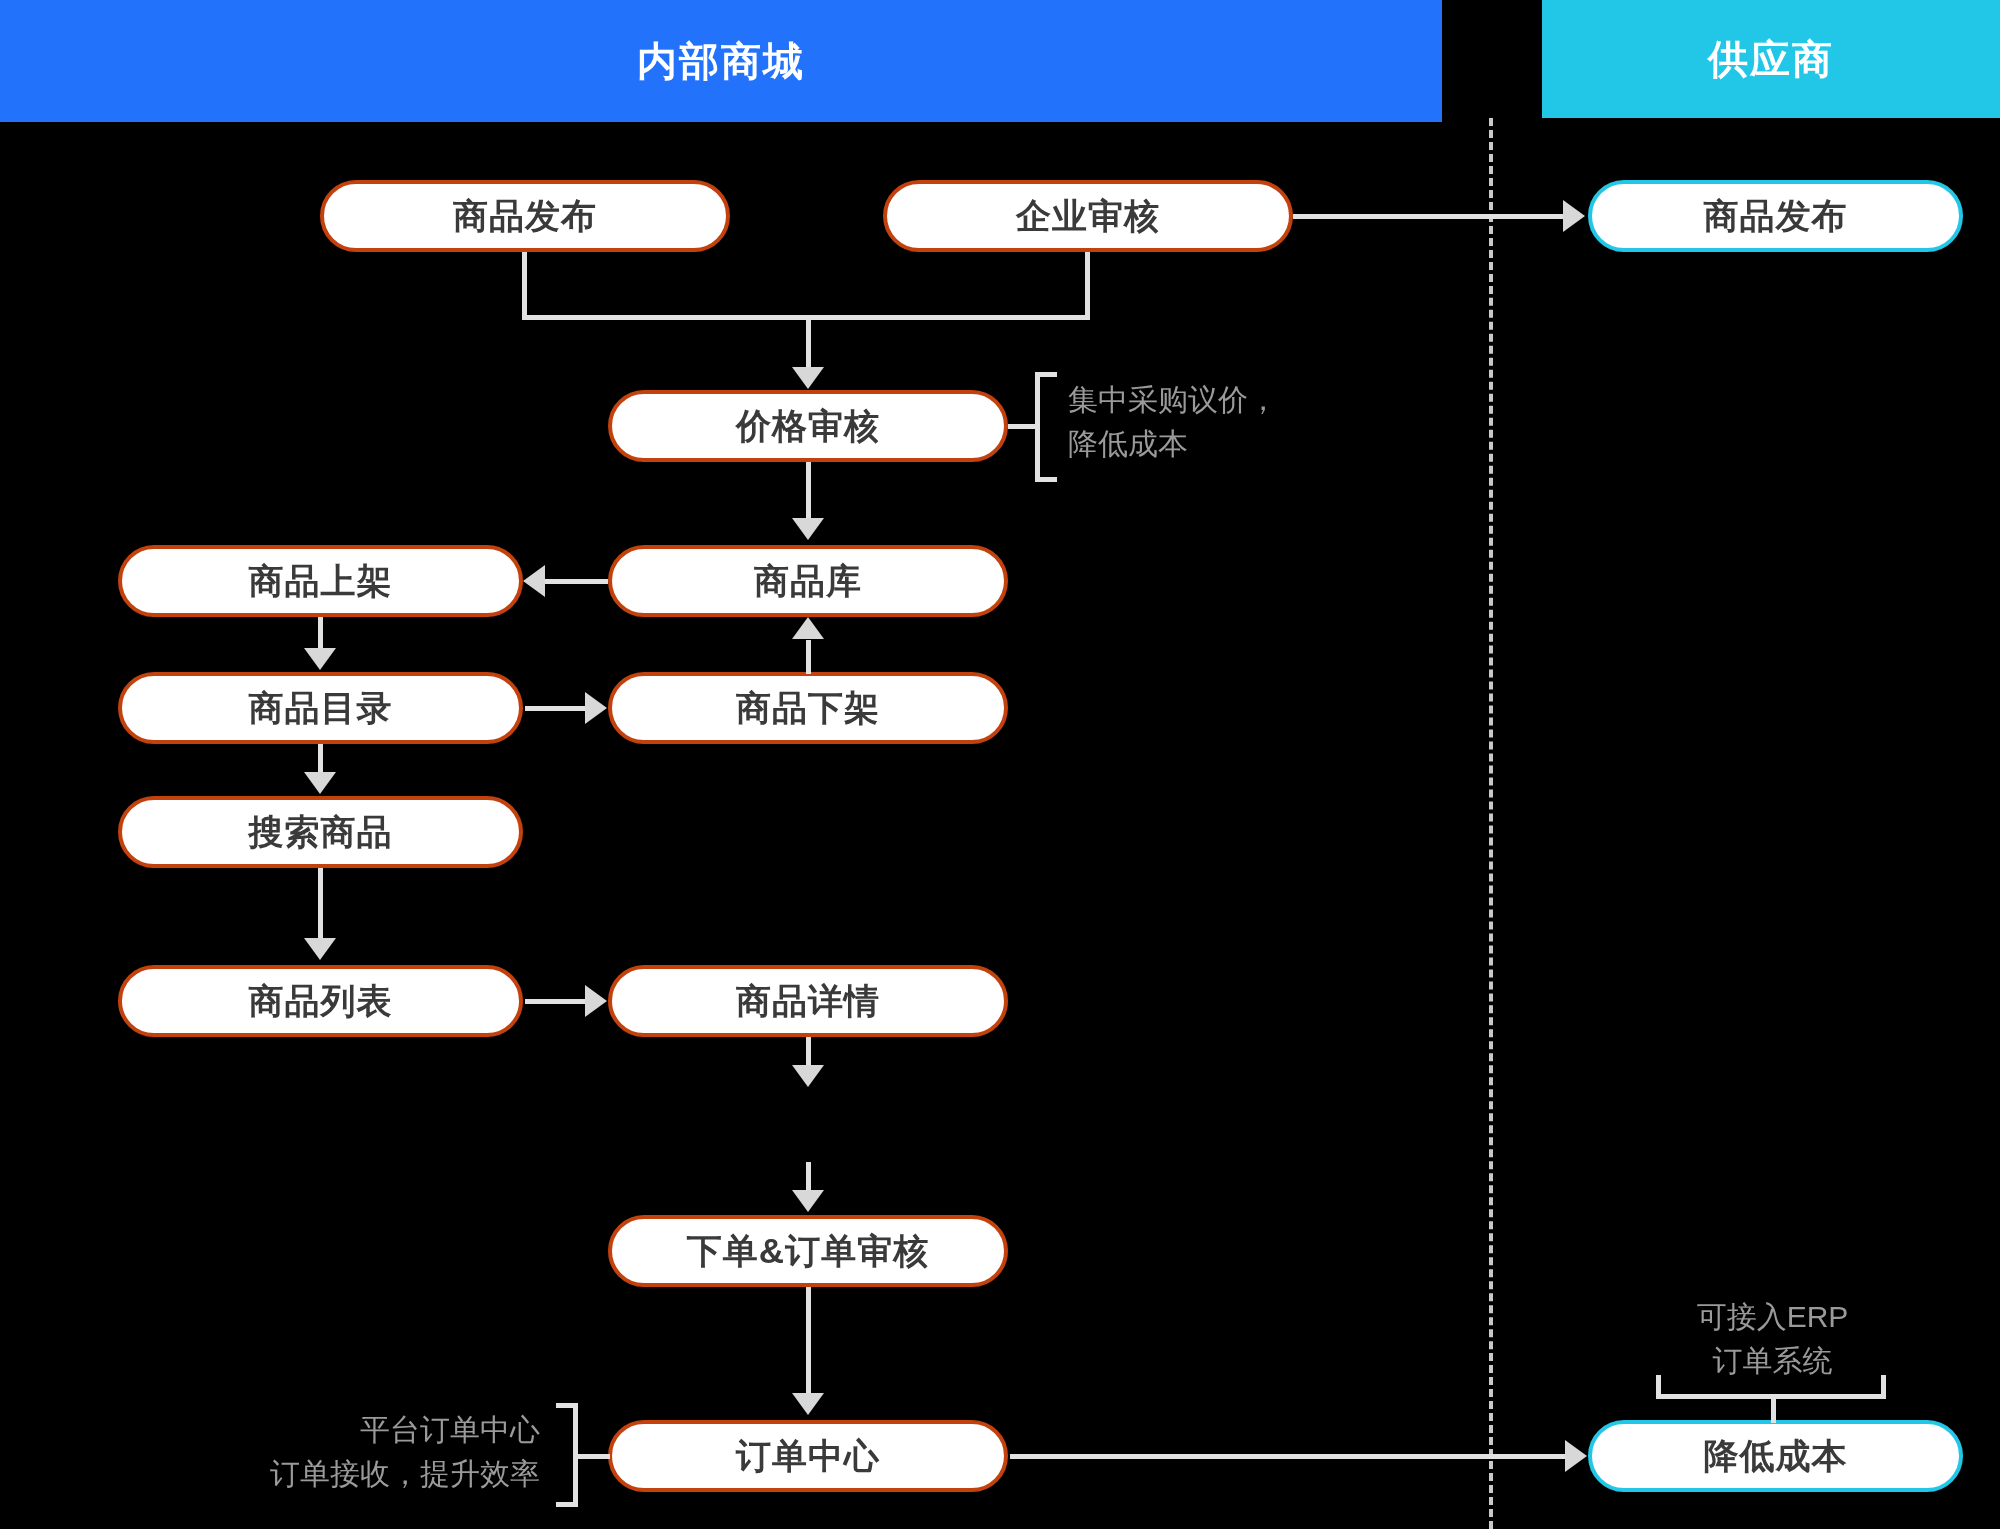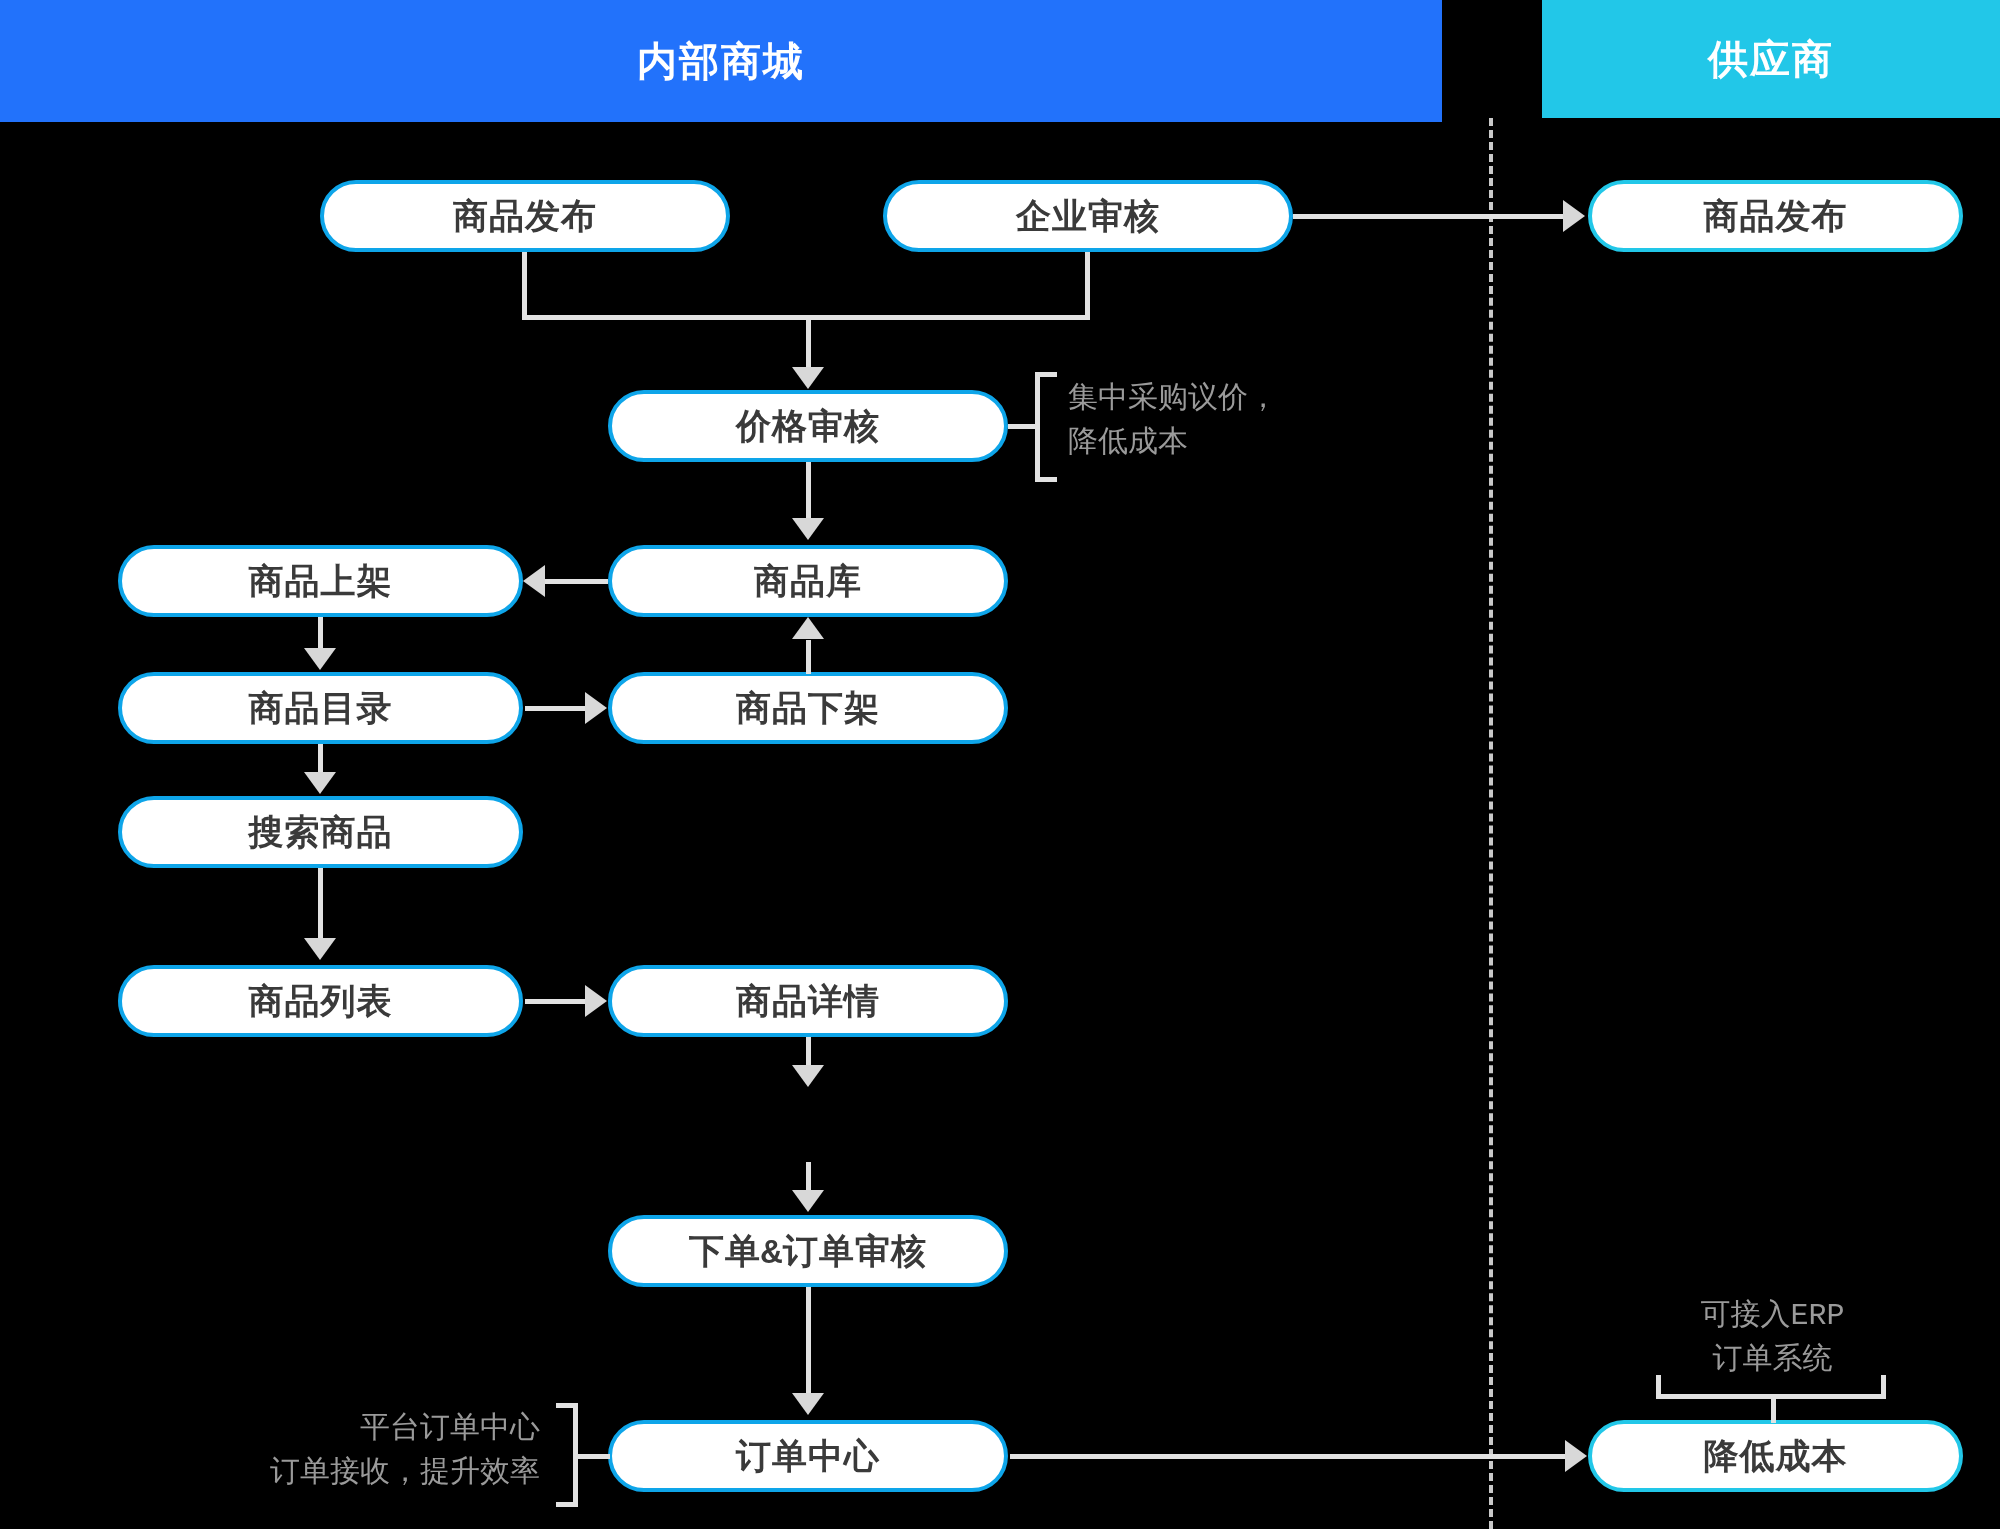--- a/index.html
+++ b/index.html
@@ -9,21 +9,20 @@
   }
   body {
     font-family: "Liberation Sans", "DejaVu Sans", sans-serif;
   }
   #canvas {
     position: relative;
     width: 2000px;
     height: 1529px;
     background: #000000;
     overflow: hidden;
-    font-family: Liberation Mono, monospace;
   }
 
   
   .lane-header {
     position: absolute;
     top: 0;
     display: flex;
     align-items: center;
     justify-content: center;
     color: #ffffff;
@@ -52,21 +51,21 @@
     width: 0;
     height: 1411px;
     border-left: 4px dashed #c9c9c9;
   }
 
   
   .node {
     position: absolute;
     box-sizing: border-box;
     background: #ffffff;
-    border: 4px solid #0ea5e9;
+    border: 4px solid #c2410c;
     border-radius: 40px;
     display: flex;
     align-items: center;
     justify-content: center;
     color: #3a3a3a;
     font-size: 35px;
     font-weight: bold;
     letter-spacing: 1px;
     height: 72px;
   }

